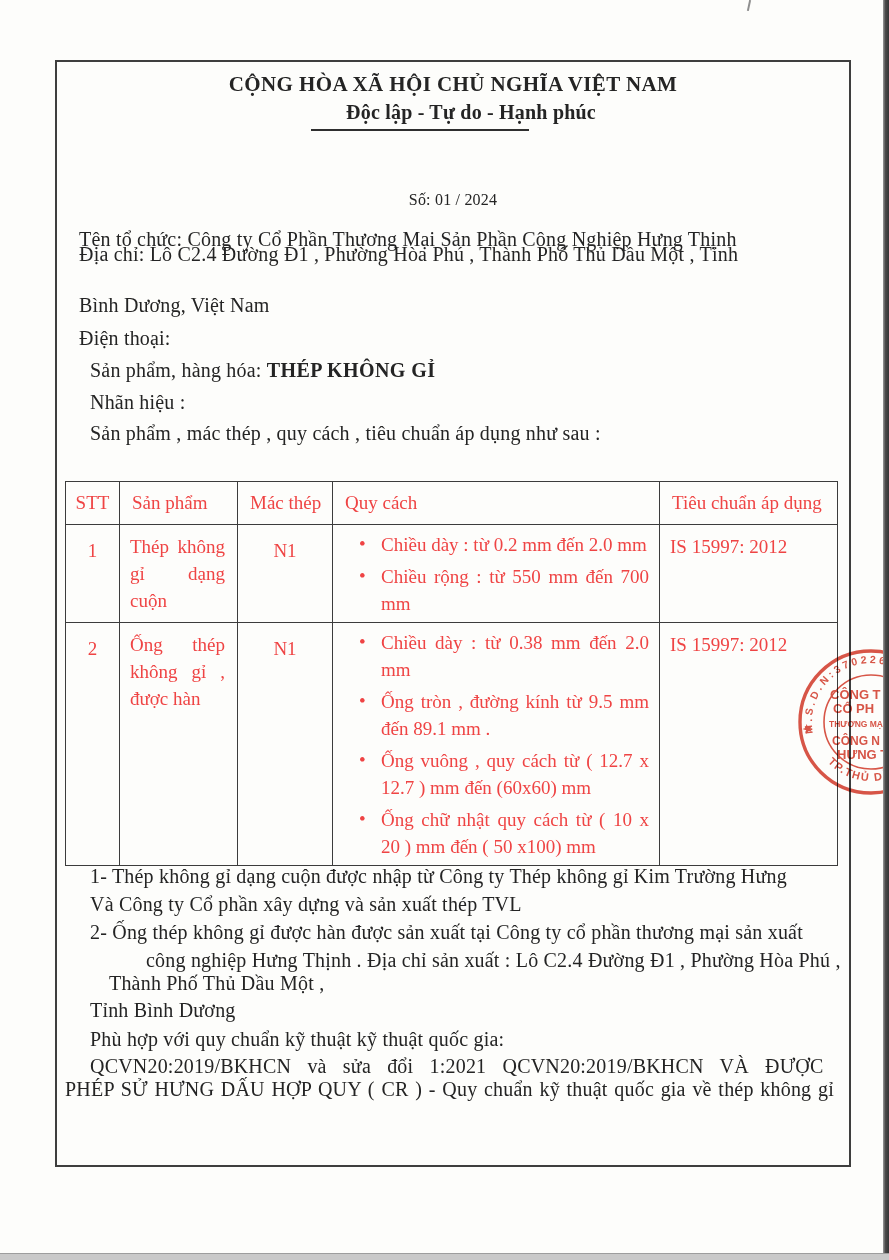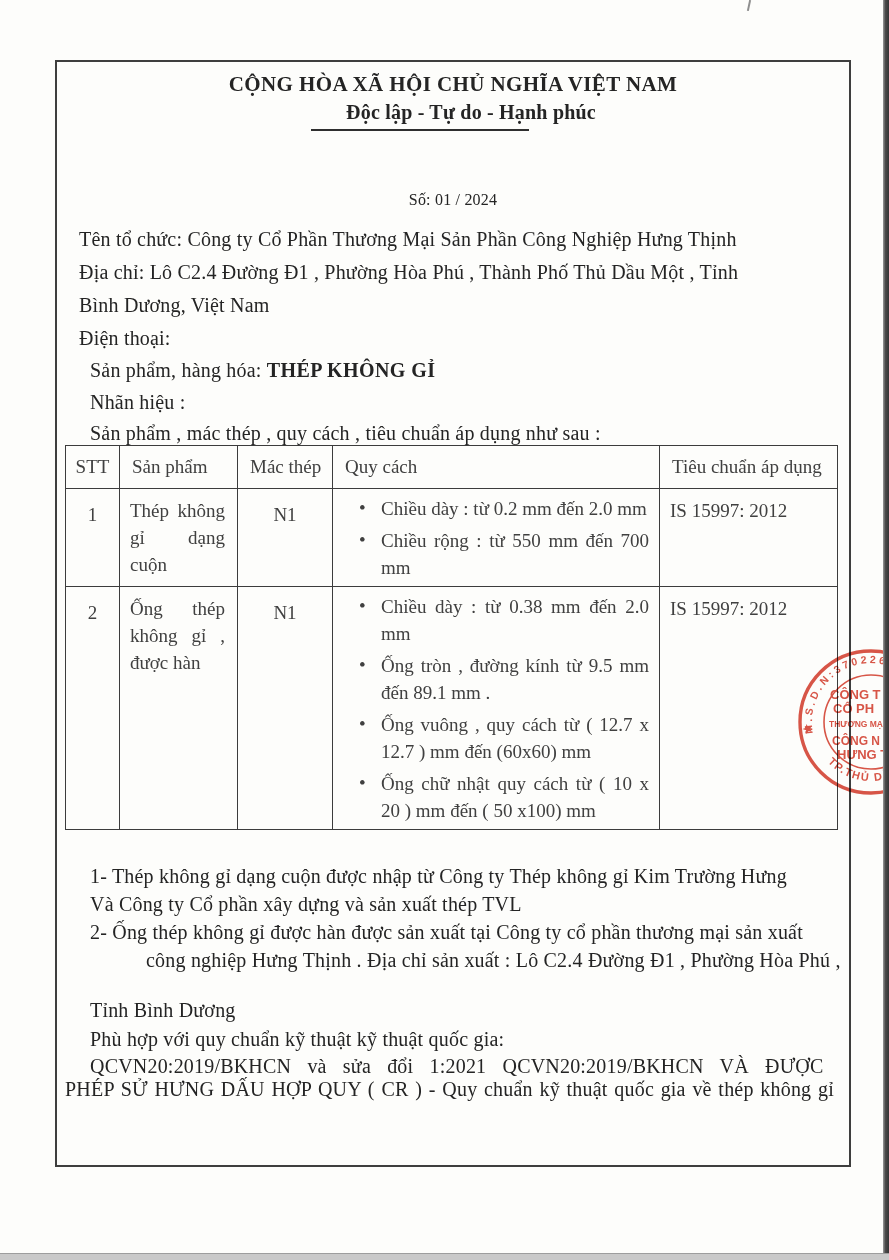--- a/index.html
+++ b/index.html
@@ -31,31 +31,31 @@
     border:2px solid #3e3e3e;z-index:1;
   }
   .ln{position:absolute;white-space:nowrap;font-size:20px;letter-spacing:.2px;}
   .center{left:0;width:100%;text-align:center;}
   .nat1{top:10px;font-size:21px;font-weight:bold;letter-spacing:.4px;}
   .nat2{top:39px;font-size:20px;font-weight:bold;margin-left:18px;}
   .motto-rule{position:absolute;left:254px;top:67px;width:218px;height:2px;background:#2f2f2f;}
   .doc-title{top:86px;font-size:25px;font-weight:bold;letter-spacing:.8px;}
   .doc-no{top:129px;font-size:16px;}
   .t1{left:22px;top:166px;}
-  .t2{left:22px;top:199px;}
+  .t2{left:22px;top:181px;}
   .t3{left:22px;top:232px;}
   .t4{left:22px;top:265px;}
   .t5{left:33px;top:297px;}
   .t6{left:33px;top:329px;}
   .t7{left:33px;top:360px;}
   .t5 b{letter-spacing:.4px;}
   
   .tblwrap{position:absolute;left:8px;top:383px;width:772px;}
   table{border-collapse:collapse;table-layout:fixed;width:772px;
-        font-size:19px;color:#404040;}
+        font-size:19px;color:#ef4444;margin-top:36px;}
   col.c1{width:54px;}col.c2{width:118px;}col.c3{width:95px;}col.c4{width:327px;}col.c5{width:178px;}
   th,td{border:1.7px solid #3c3c3c;vertical-align:top;font-weight:normal;}
   thead th{height:42px;vertical-align:middle;text-align:left;padding:0 0 0 12px;font-size:19px;}
   thead th.ctr{text-align:center;padding:0;}
   td{padding:8px 24px 6px 10px;line-height:27px;}
   td.num{text-align:center;padding:12px 0 0 0;}
   td.grade{text-align:center;padding:12px 0 0 0;}
   td.prod{text-align:justify;padding-right:12px;}
   td.std{white-space:nowrap;padding-left:10px;}
   td.specs{padding:6px 10px 0 0;}
@@ -146,20 +146,21 @@
           <td class="std">IS 15997: 2012</td>
         </tr>
       </tbody>
     </table>
   </div>
 
   <div class="ln n1">1- Thép không gỉ dạng cuộn được nhập từ Công ty Thép không gỉ Kim Trường Hưng</div>
   <div class="ln n2">Và Công ty Cổ phần xây dựng và sản xuất thép TVL</div>
   <div class="ln n3">2- Ống thép không gỉ được hàn được sản xuất tại Công ty cổ phần thương mại sản xuất</div>
   <div class="ln n4">công nghiệp Hưng Thịnh . Địa chỉ sản xuất : Lô C2.4 Đường Đ1 , Phường Hòa Phú ,</div>
+  <div class="ln n5">Thành Phố Thủ Dầu Một ,</div>
   <div class="ln n6">Tỉnh Bình Dương</div>
   <div class="ln n7">Phù hợp với quy chuẩn kỹ thuật kỹ thuật quốc gia:</div>
   <div class="ln n8">QCVN20:2019/BKHCN và sửa đổi 1:2021 QCVN20:2019/BKHCN VÀ ĐƯỢC</div>
   <div class="ln n9">PHÉP SỬ HƯNG DẤU HỢP QUY ( CR ) -  Quy chuẩn kỹ thuật quốc gia về thép không gỉ</div>
 
 </div>
 
 <svg class="stamp" width="170" height="170" viewBox="0 0 170 170" aria-hidden="true">
   <defs>
     <path id="arcTop" d="M 28 100.3 A 59 59 0 1 1 142 100.3" fill="none"></path>

